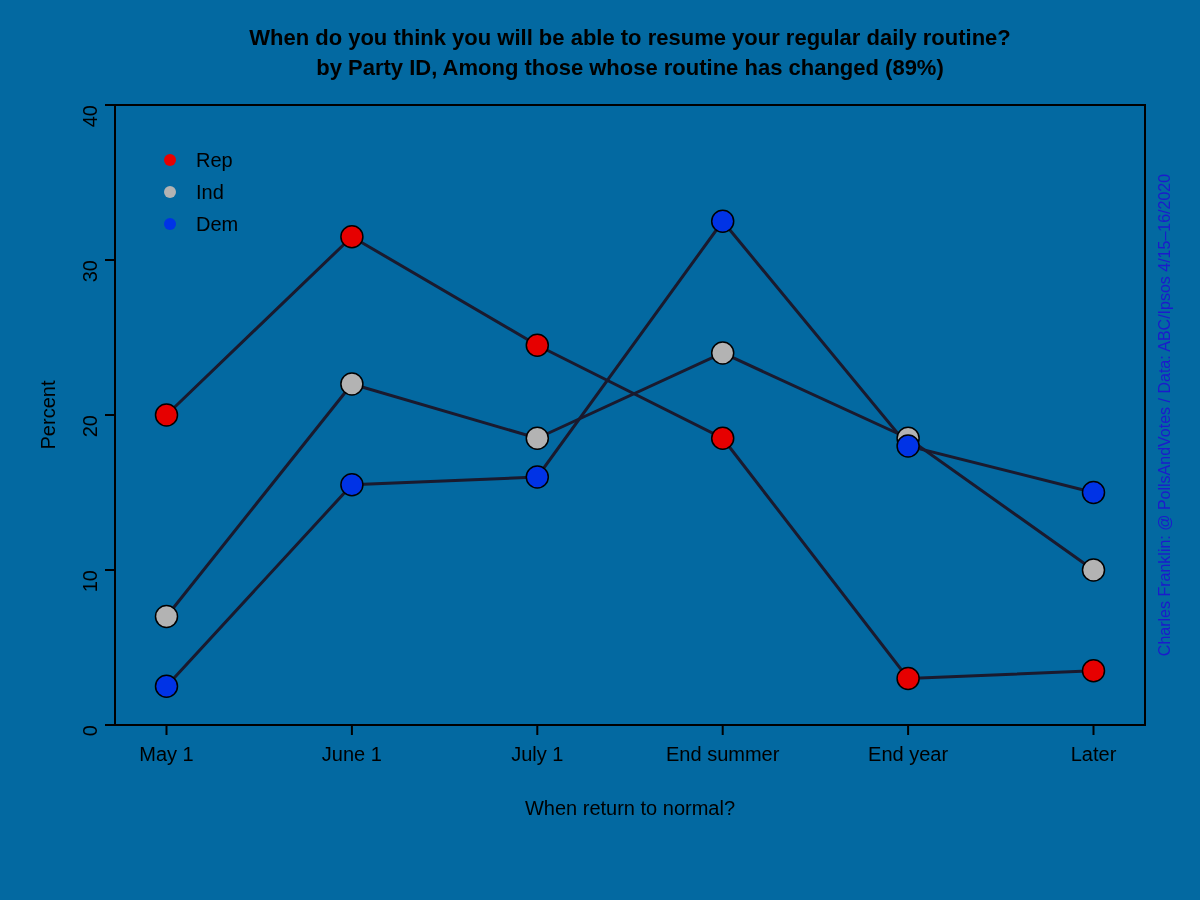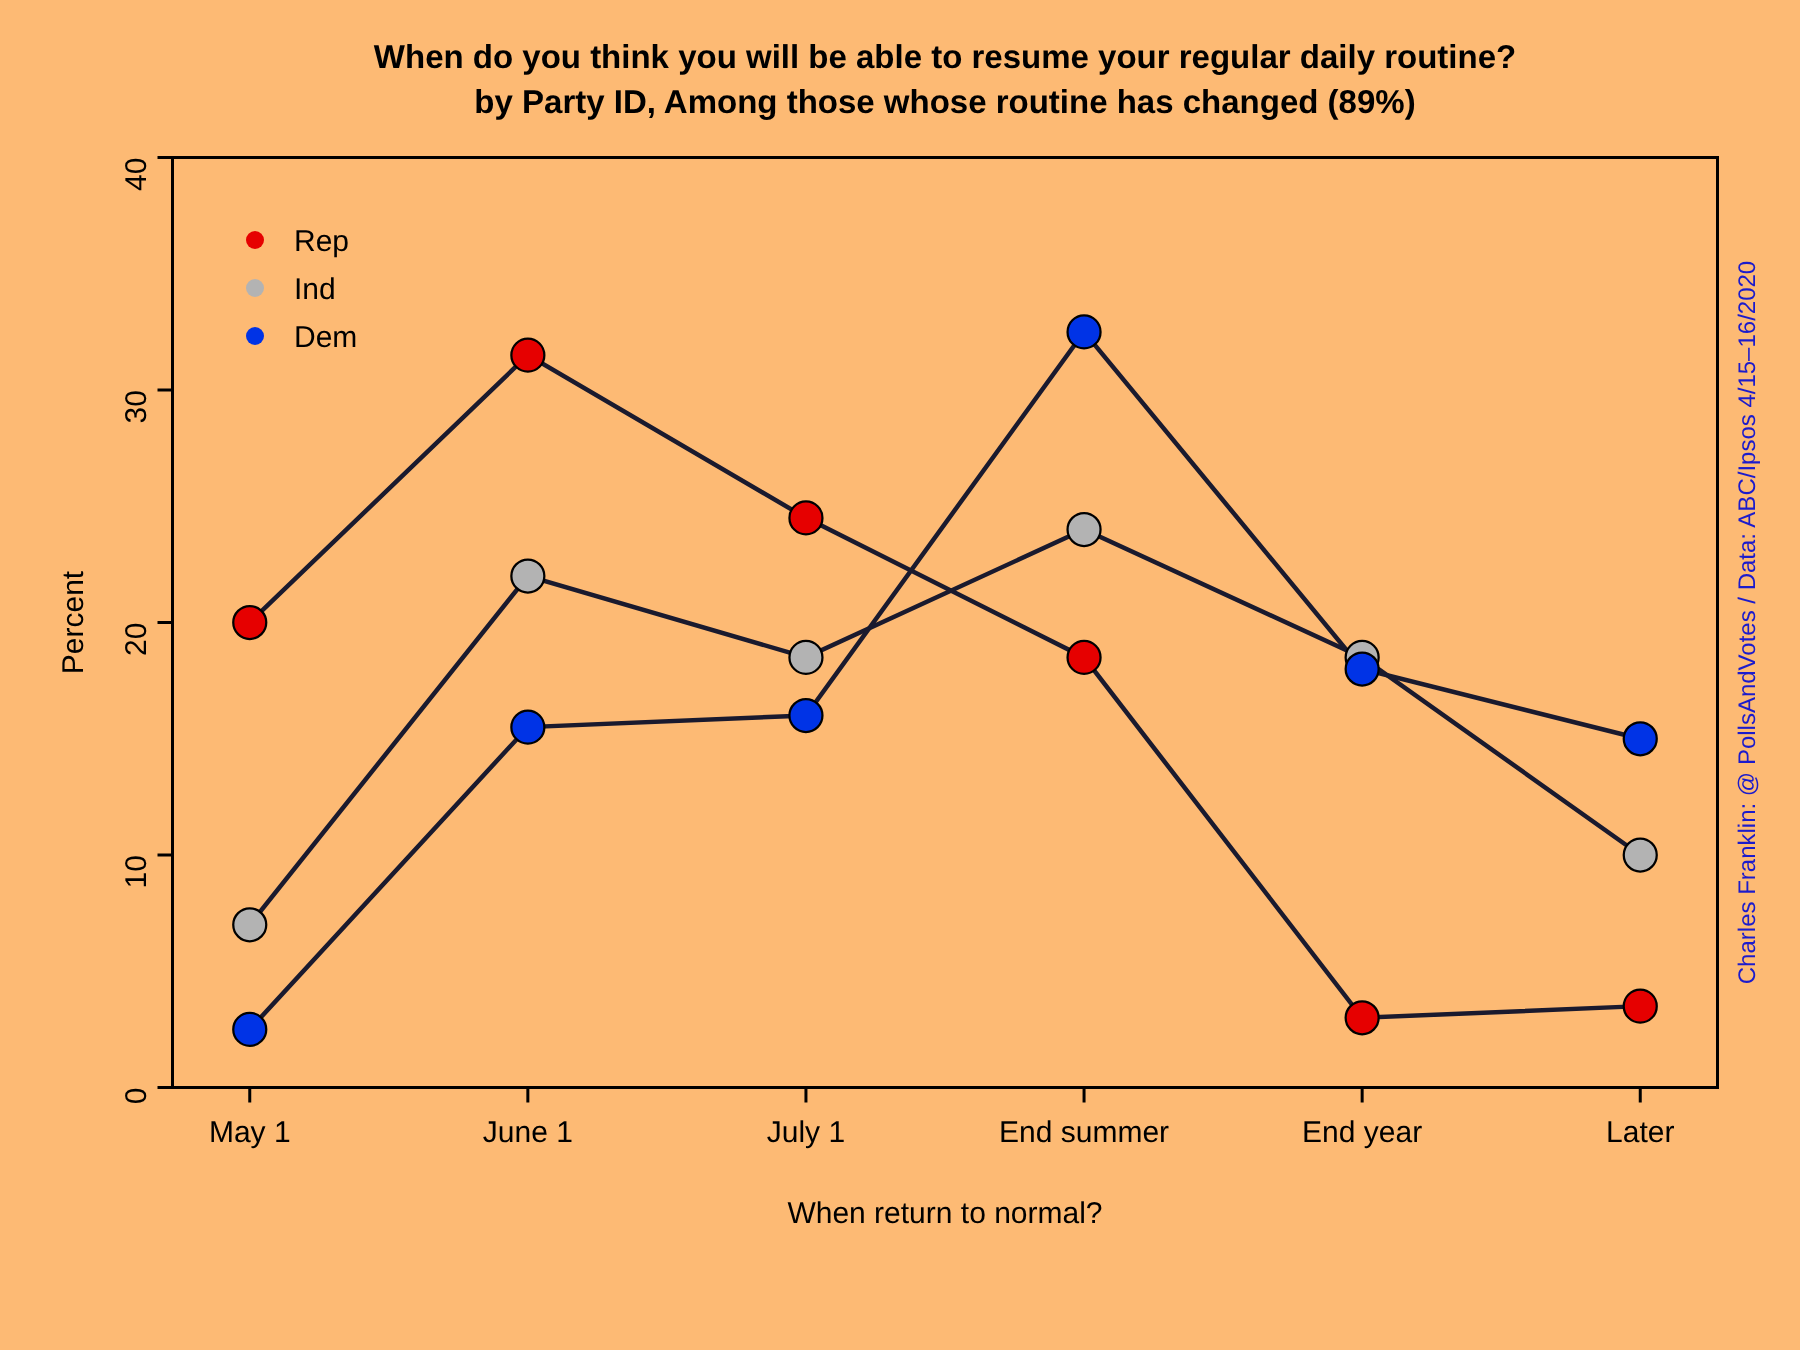--- a/index.html
+++ b/index.html
@@ -1,16 +1,16 @@
 <!DOCTYPE html>
 <html><head>
 <meta charset="utf-8">
 <style>
   html,body{margin:0;padding:0;background:#fff;font-family:Helvetica,Arial,sans-serif}
-  #stage{position:relative;width:1200px;height:900px;background:#fdba74}
+  #stage{position:relative;width:1200px;height:900px;background:#0369a1}
   svg{display:block}
   .title{font-weight:bold;font-size:22px;fill:#000;text-anchor:middle}
   .axis-label{font-size:20px;fill:#000;text-anchor:middle}
   .tick-label{font-size:20px;fill:#000}
   .legend-label{font-size:20px;fill:#000}
   .credit{font-size:16px;fill:#1b1bcc;text-anchor:middle}
   .plot-border{fill:none;stroke:#000;stroke-width:2}
   .series-line{fill:none;stroke:#1a1a2e;stroke-width:3}
   .tick-mark{stroke:#000;stroke-width:2}
 </style>

